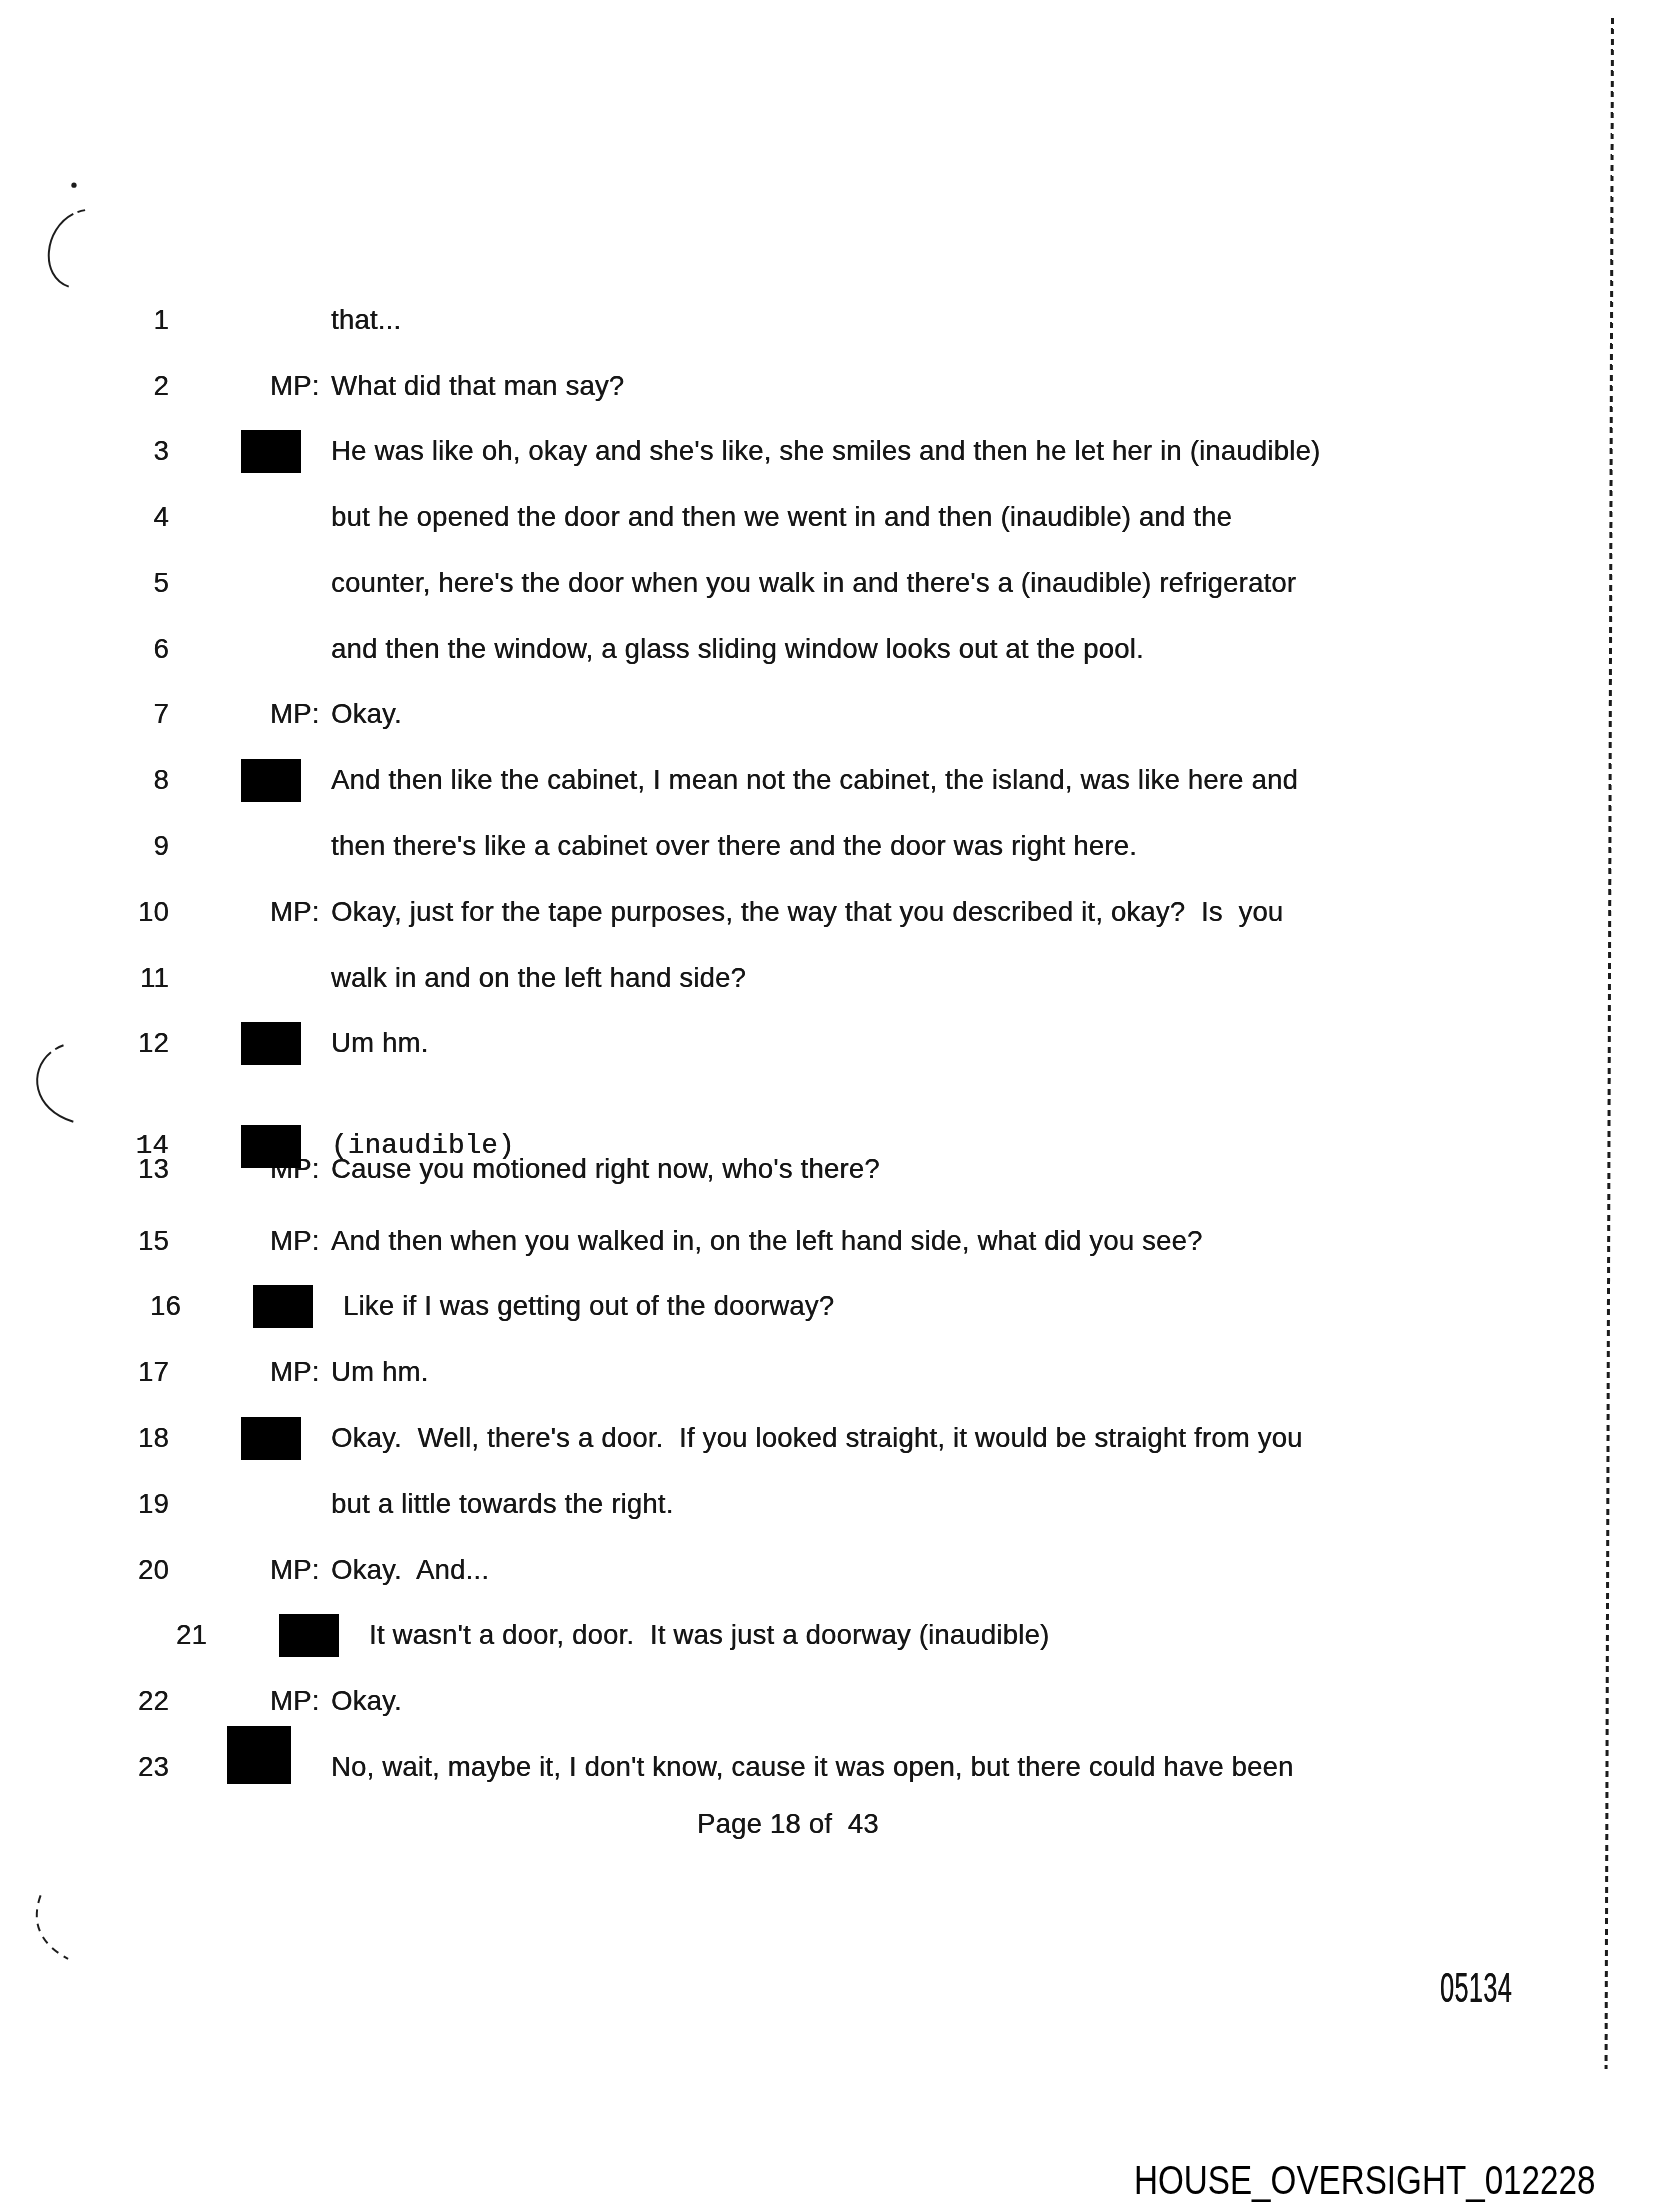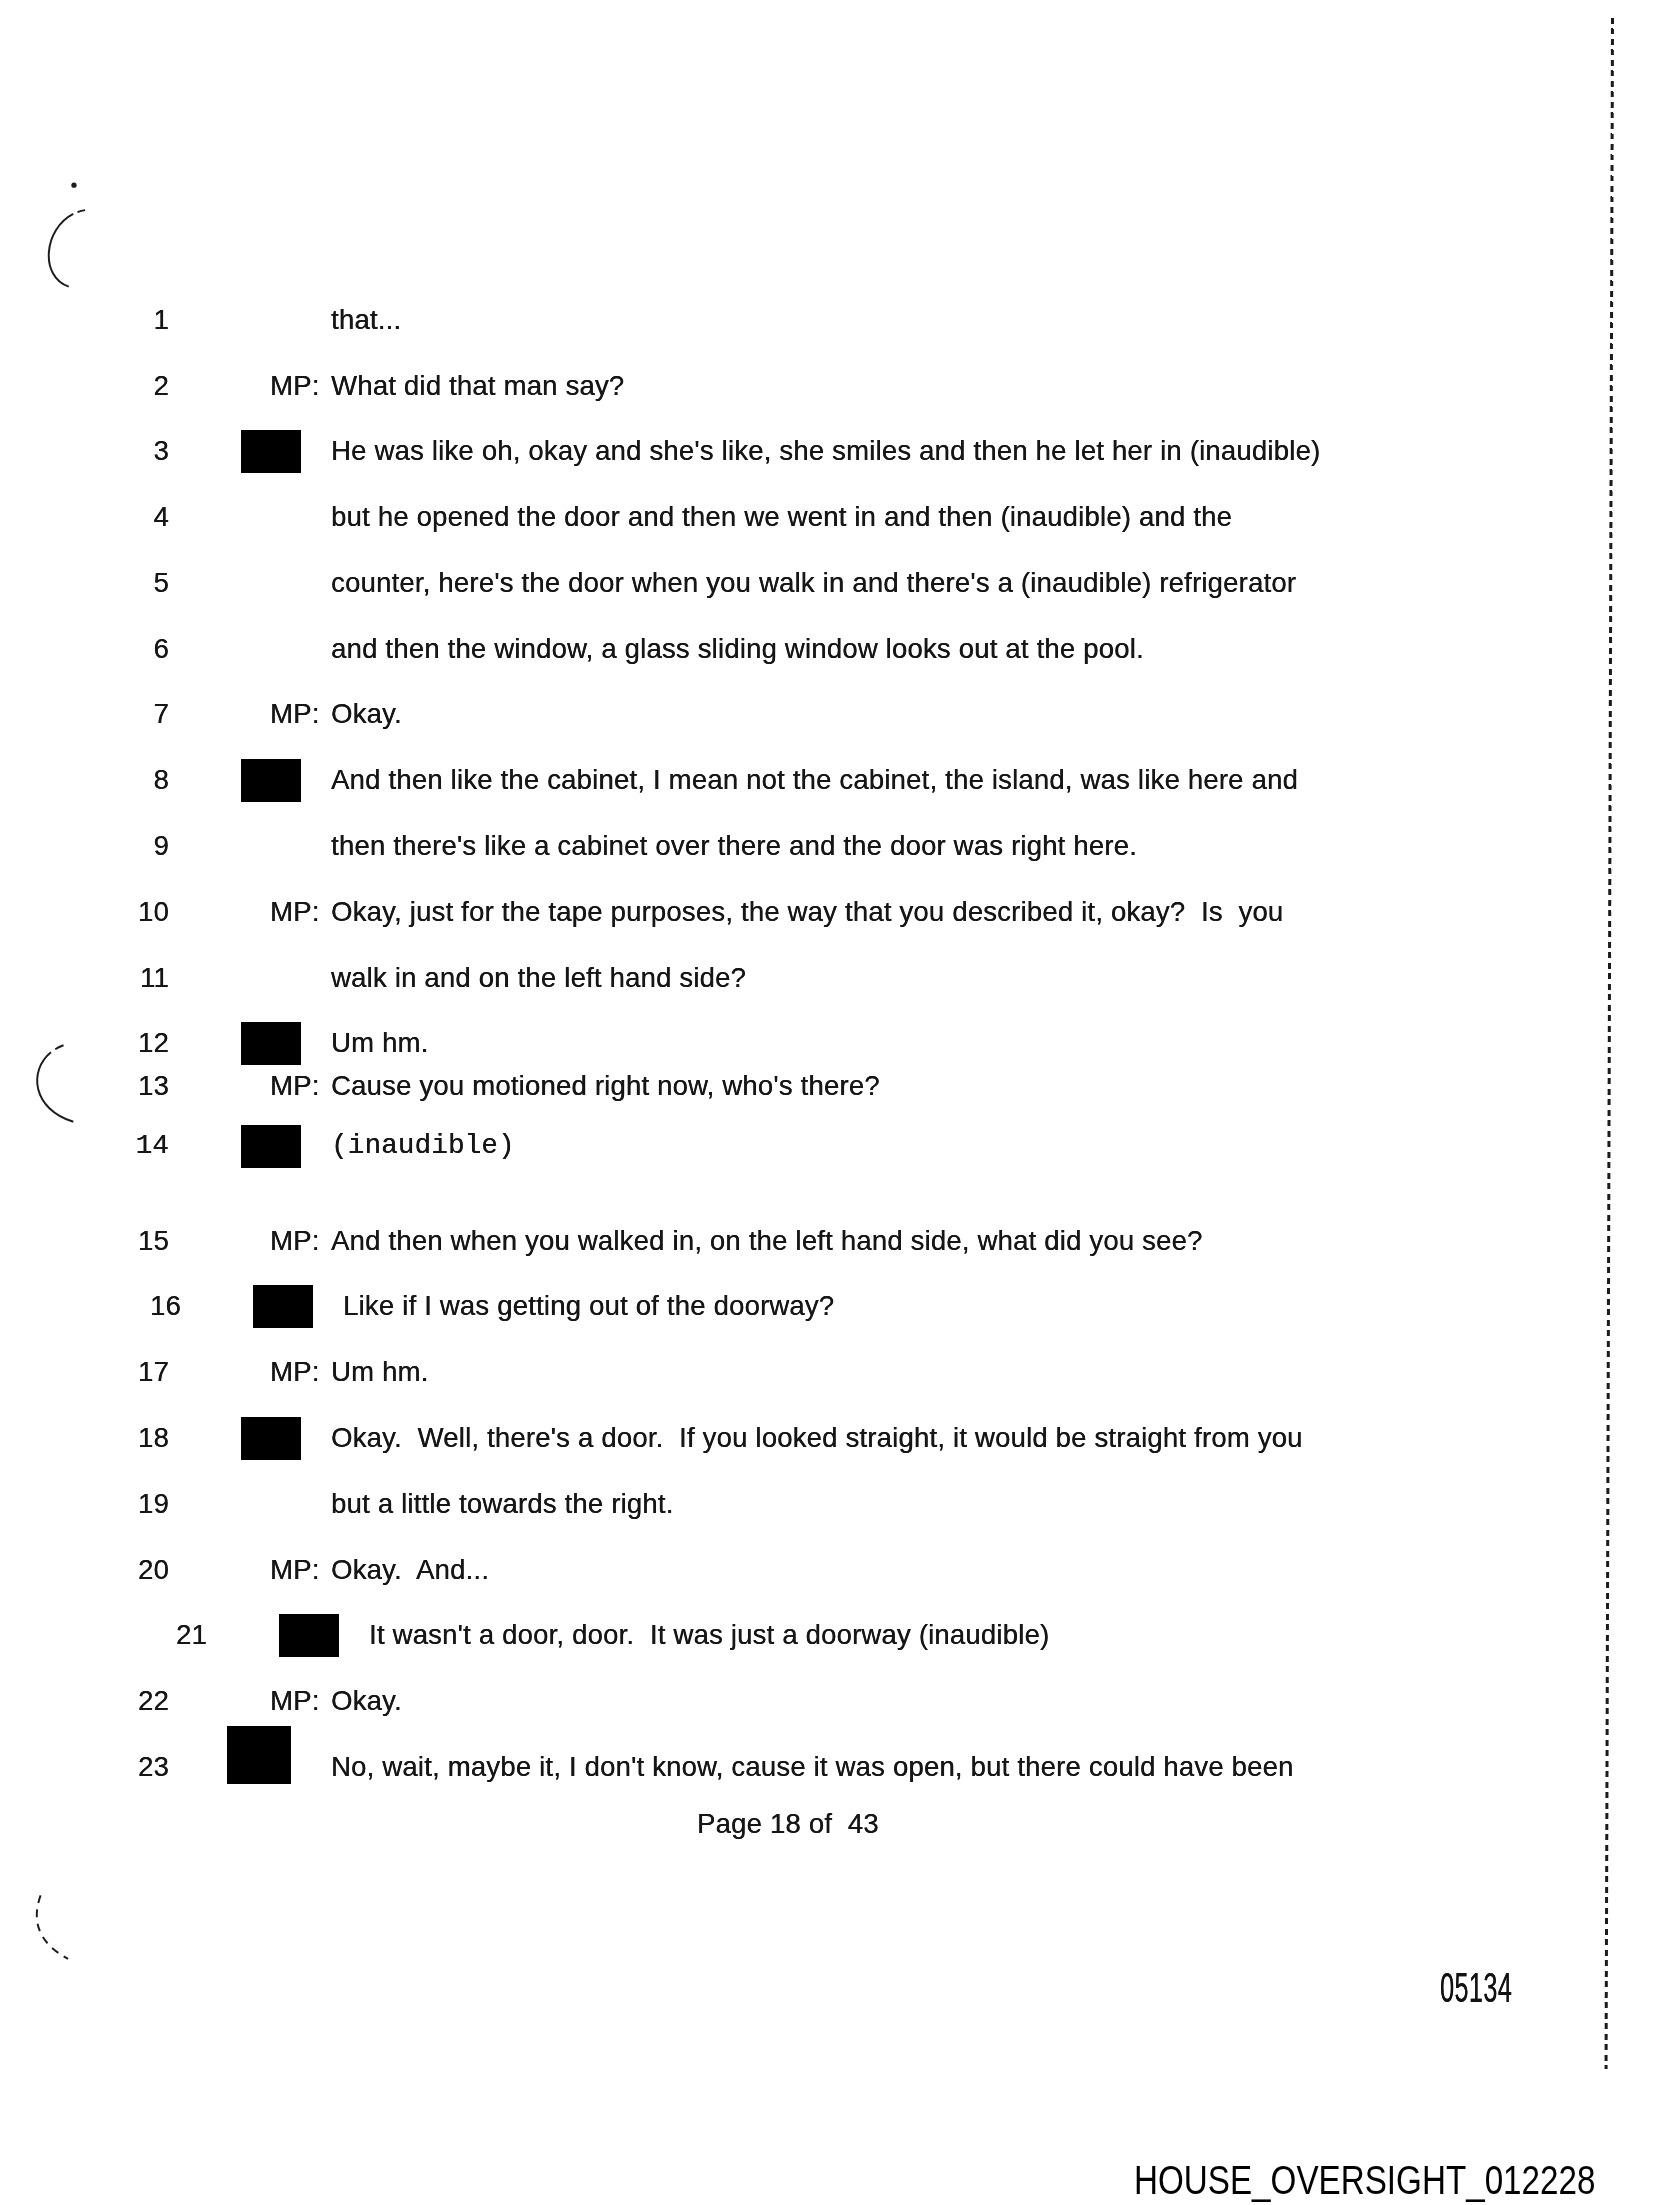--- a/index.html
+++ b/index.html
@@ -158,21 +158,21 @@
       </div>
       <div class="row" style="top: 962px;">
         <span class="num scan-text">11</span>
         <span class="text scan-text">walk in and on the left hand side?</span>
       </div>
       <div class="row" style="top: 1027px;">
         <span class="num scan-text">12</span>
         <span class="redaction" style="left: 241px; top: -5.2px; width: 60px; height: 43px;"></span>
         <span class="text scan-text">Um hm.</span>
       </div>
-      <div class="row" style="top: 1070px;">
+      <div class="row" style="top: 1153px;">
         <span class="num scan-text">13</span>
         <span class="speaker scan-text">MP:</span>
         <span class="text scan-text">Cause you motioned right now, who's there?</span>
       </div>
       <div class="row" style="top: 1130px; font-family: Liberation Mono, monospace;">
         <span class="num scan-text">14</span>
         <span class="redaction" style="left: 241px; top: -5.2px; width: 60px; height: 43px;"></span>
         <span class="text scan-text">(inaudible)</span>
       </div>
       <div class="row" style="top: 1225px;">

